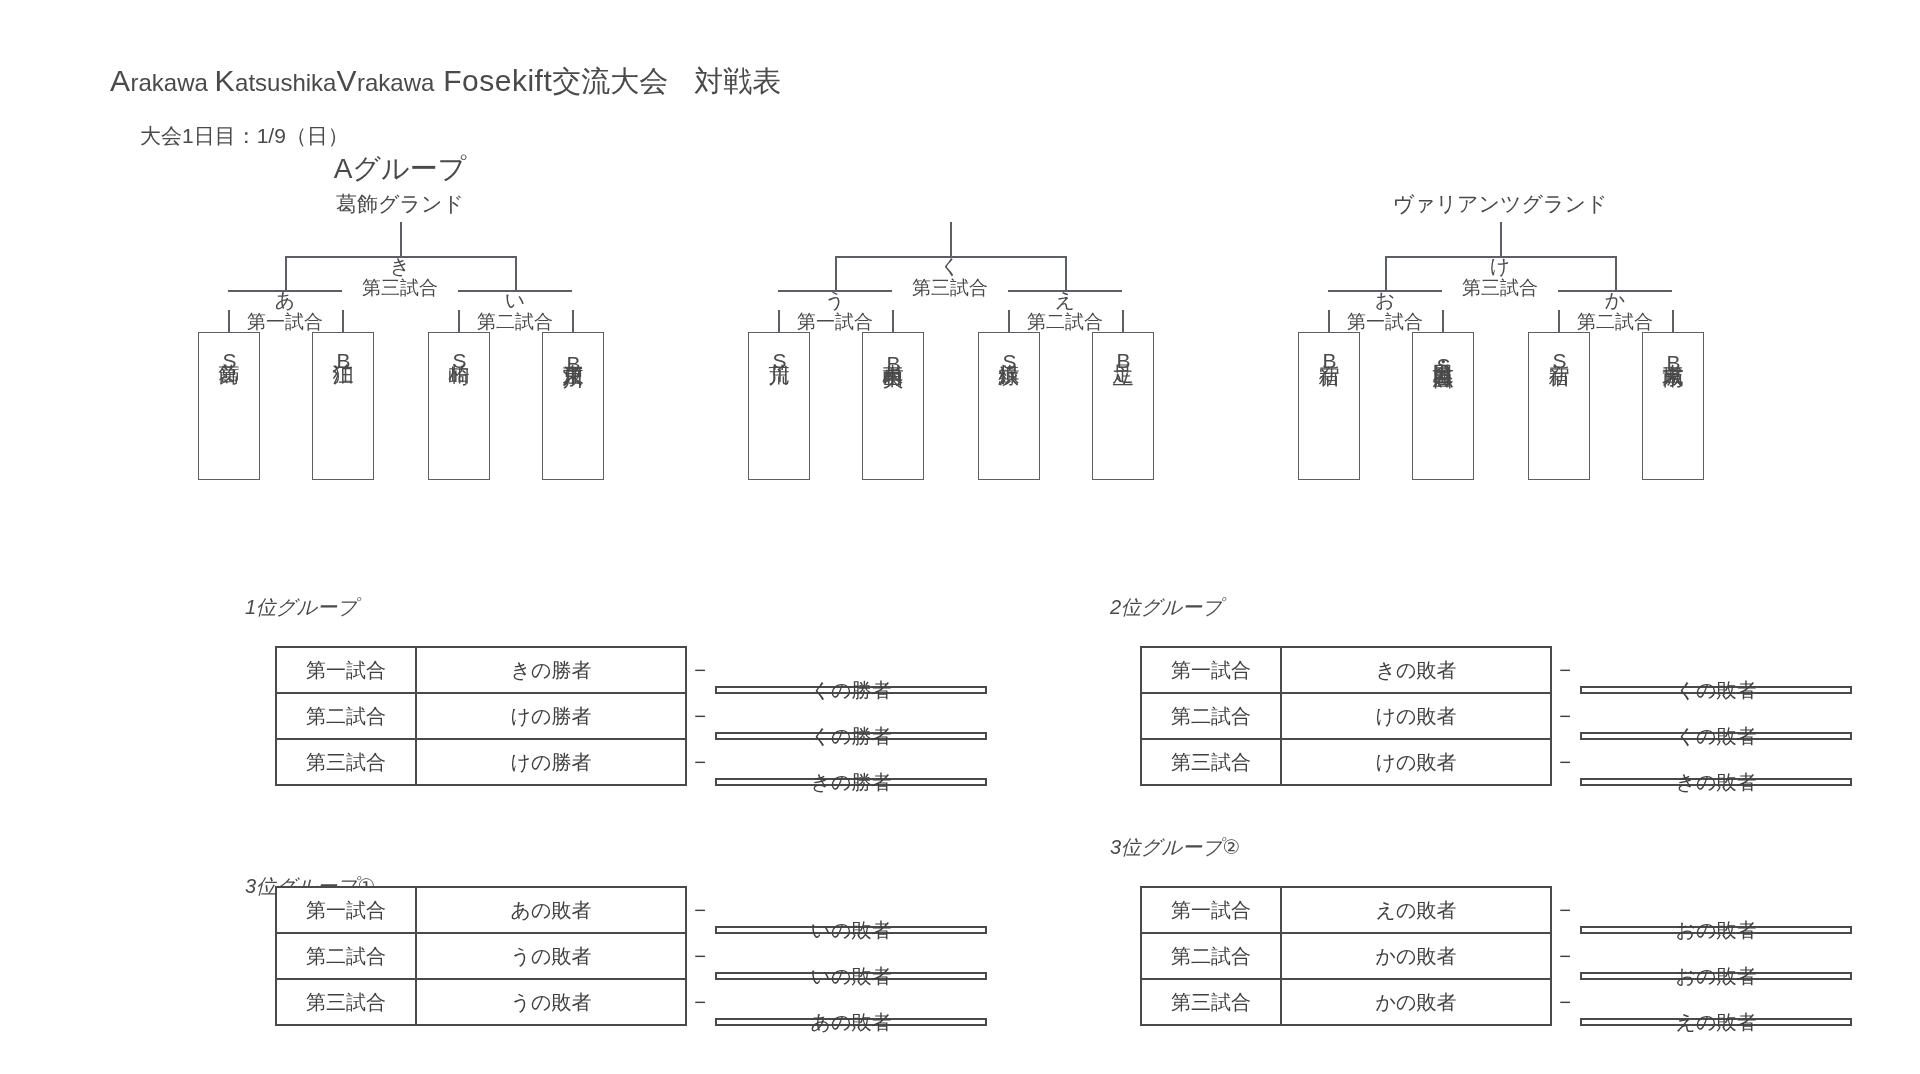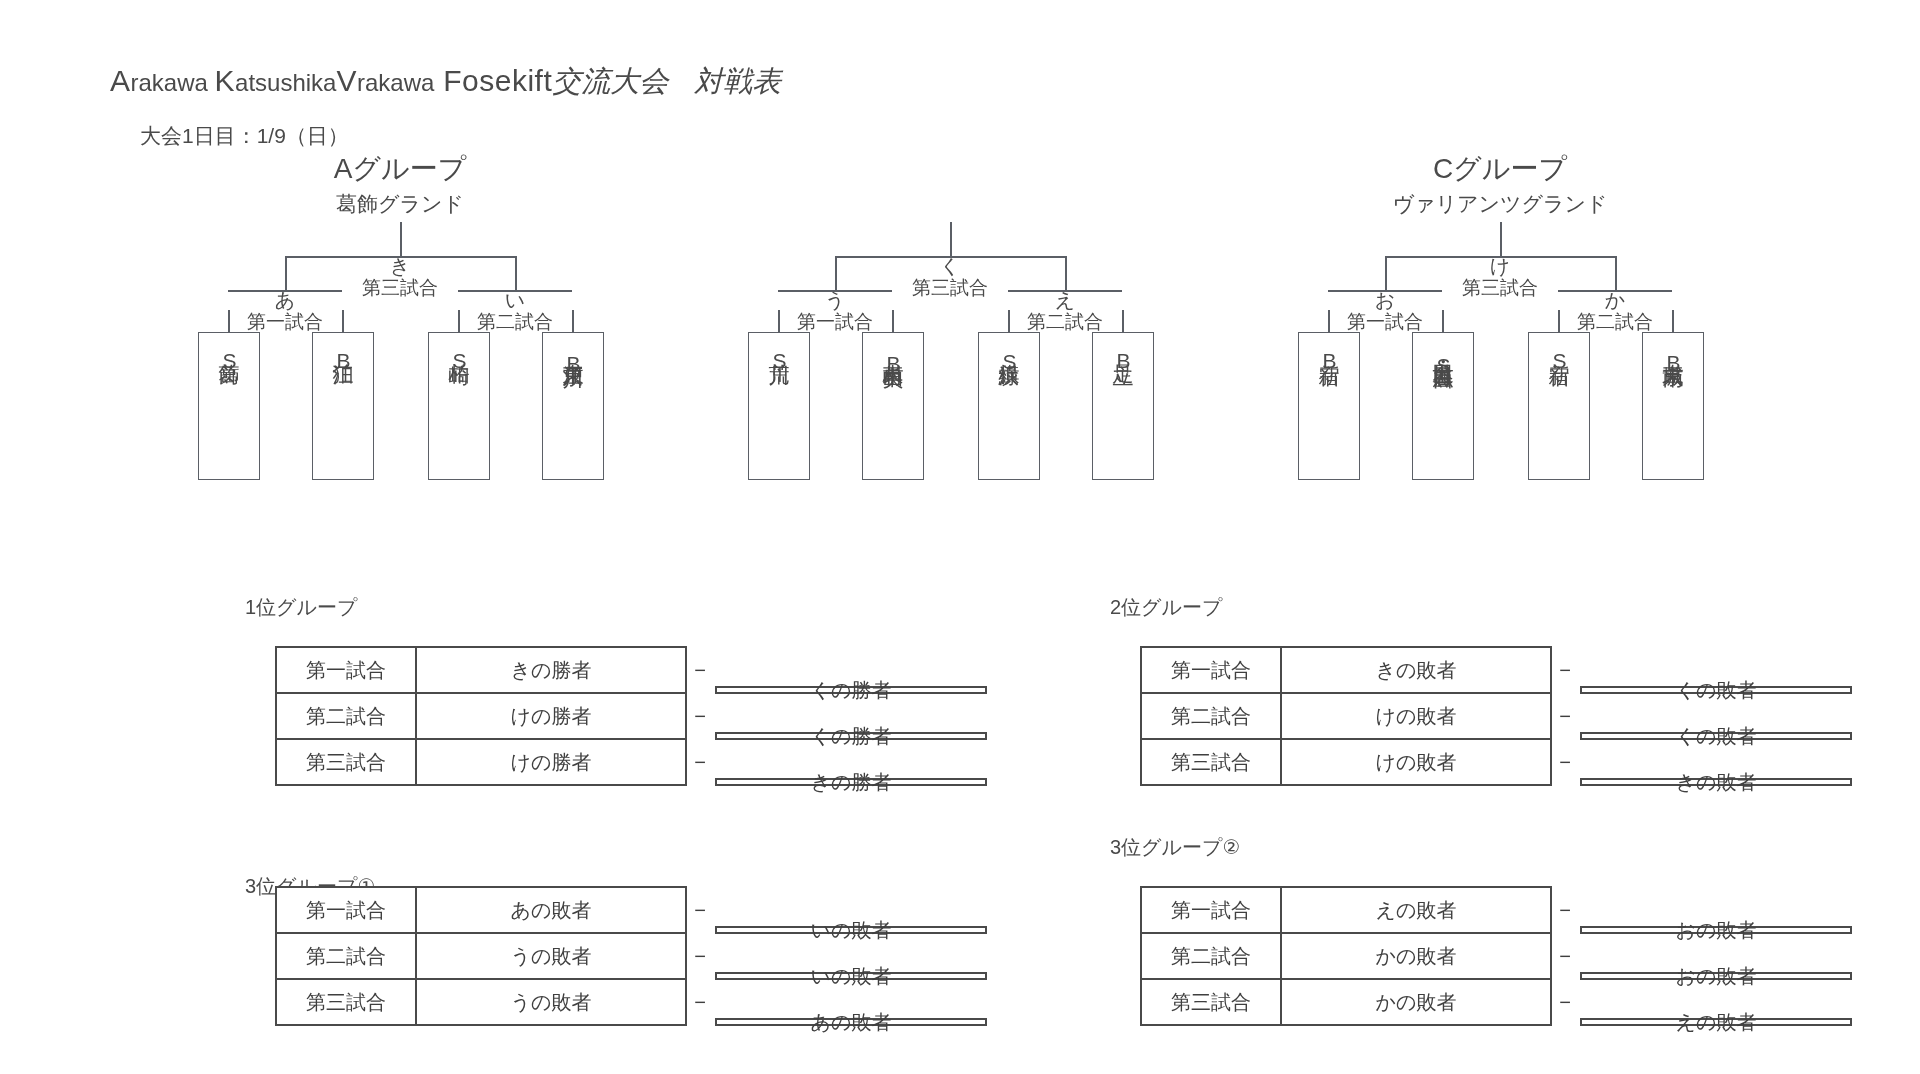--- a/index.html
+++ b/index.html
@@ -10,21 +10,21 @@
     color:#3a3a3a;
     overflow:hidden;
     position:relative;
   }
   .page { position:absolute; inset:0; }
 
   
   .title { position:absolute; left:110px; top:62px; white-space:nowrap; color:#4a4a4a; }
   .title .big { font-size:30px; letter-spacing:0.5px; }
   .title .sm  { font-size:24px; }
-  .title .jp  { font-size:29px;font-style:italic; }
+  .title .jp  { font-size:29px; }
   .title .gap { display:inline-block; width:26px; }
 
   
   .day-head { position:absolute; font-size:21px; color:#4a4a4a; white-space:nowrap; }
   #day1-head { left:140px; top:122px; }
   #day2-head { left:140px; top:558px; }
 
   
   .group { position:absolute; top:150px; width:440px; height:370px; }
   .group-title { position:absolute; top:0; left:0; width:100%; text-align:center; font-size:28px; color:#4a4a4a; }
@@ -60,21 +60,21 @@
     padding-top:14px;
   }
   .team-box .tname {
     writing-mode:vertical-rl; text-orientation:upright;
     font-size:21px; line-height:1.14; letter-spacing:1px;
     color:#4a4a4a; white-space:nowrap;
   }
   .team-stem { position:absolute; width:2px; height:22px; background:#5b5f66; top:160px; }
 
   
-  .sec-title { position:absolute; font-size:20px; color:#4a4a4a; white-space:nowrap; }
+  .sec-title { position:absolute; font-size:20px; color:#4a4a4a; white-space:nowrap;font-style:italic; }
   .mtable { position:absolute; }
   .mrow { display:flex; align-items:stretch; height:48px; margin-top:-2px; }
   .mrow:first-child { margin-top:0; }
   .cell {
     border:2px solid #4a4a4a; box-sizing:border-box;
     display:flex; align-items:center; justify-content:center;
     font-size:20px; color:#3f3f3f; background:#fff;
     margin-right:-2px;
   }
   .c-match { width:142px; }
@@ -165,21 +165,20 @@
         <div class="team-stem" style="left: 278px;"></div>
         <div class="team-box" style="left: 248px;">
           <span class="tname">横浜緑S</span>
         </div>
         <div class="team-stem" style="left: 392px;"></div>
         <div class="team-box" style="left: 362px;">
           <span class="tname">足立B</span>
         </div>
       </div>
       <div class="group" style="left: 1280px;">
-        <div class="group-title">Cグループ</div>
         <div class="group-venue">ヴァリアンツグランド</div>
         <div class="stem"></div>
         <div class="bar-top" style="left: 105px; width: 230px;"></div>
         <div class="node-final">
           <div class="label">け</div>
           <div class="sub">第三試合</div>
         </div>
         <div class="leg" style="left: 105px; top: 106px; height: 34px;"></div>
         <div class="bar-semi" style="left: 48px; width: 114px;"></div>
         <div class="node-semi" style="left: 20px;">

